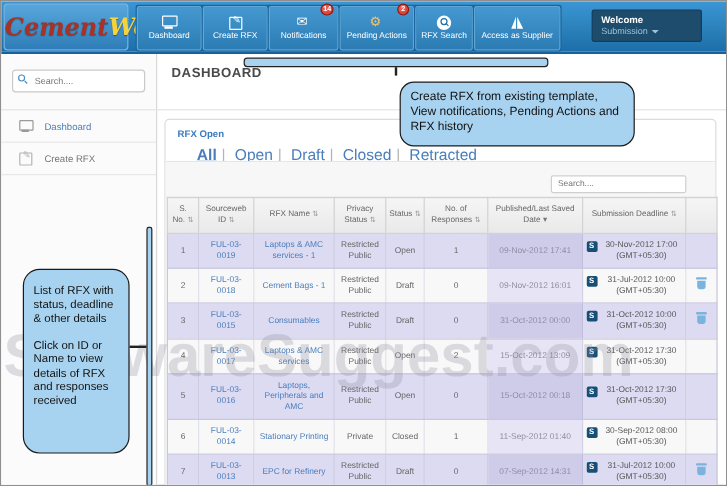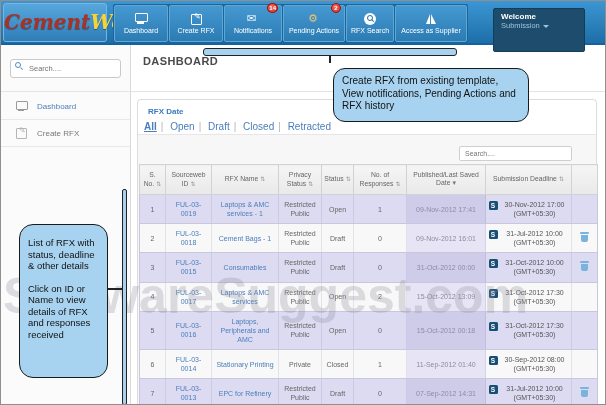--- a/index.html
+++ b/index.html
@@ -47,21 +47,21 @@
   [data-icon="search-icon"]::after { content:""; position:absolute; left:7px; top:7px;
       width:3px; height:1.4px; background:#1d6ea9; transform:rotate(45deg); }
   [data-icon="sail-icon"]::before { content:""; position:absolute; left:2px; top:1px;
       width:0; height:0; border-bottom:10px solid #fff; border-left:4px solid transparent; }
   [data-icon="sail-icon"]::after { content:""; position:absolute; left:7px; top:1px;
       width:0; height:0; border-bottom:10px solid #fff; border-right:5px solid transparent; }
   .badge { position:absolute; top:-3px; right:3px; min-width:10px; height:10px; padding:0 1px;
            background:radial-gradient(circle at 35% 30%,#f1655c,#d62f22); border:1px solid #9c1409;
            border-radius:50%; color:#fff; font-size:6px; line-height:8px; text-align:center;
            font-weight:bold; z-index:4; }
-  .welcome-box { position:absolute; right:20px; top:7px; width:92px; height:44px;
+  .welcome-box { position:absolute; right:20px; top:7px; width:92px; height:27px;
                  background:#1d4c6d; border:1px solid #153d59; border-radius:2px;
                  padding:3px 7px; cursor:pointer; }
   .welcome-label { display:block; font-size:8px; font-weight:bold; color:#fff; }
   .welcome-user { display:block; font-size:7.5px; color:#9cc3dc; }
   .caret { display:inline-block; margin-left:3px; width:0; height:0;
            border-left:3px solid transparent; border-right:3px solid transparent;
            border-top:3px solid #9cc3dc; vertical-align:middle; }
 
   
   .sidebar { position:absolute; left:0; top:44px; width:130px; height:361px;
@@ -94,21 +94,21 @@
   .divider-90 { position:absolute; left:0; right:0; top:90px; border-top:1px solid #e4e4e4; z-index:2; }
 
   
   .main { position:absolute; left:130px; top:44px; right:0; bottom:0; }
   .page-title { position:absolute; left:12px; top:10px; font-size:11px; font-weight:bold;
                 color:#4a4a4a; letter-spacing:.4px; }
 
   .rfx-panel { position:absolute; left:6px; top:54px; width:460px; height:400px;
                background:#fff; border:1px solid #dcdcdc; border-radius:4px; z-index:1; }
   .panel-title { position:absolute; left:10px; top:7px; font-size:8px; font-weight:bold; color:#3a7bbf; }
-  .filters { position:absolute; left:6px; top:21px; font-size:10px; white-space:nowrap; }
+  .filters { position:absolute; left:26px; top:21px; font-size:13px; white-space:nowrap; }
   .filters a { color:#4a7ebb; text-decoration:none; cursor:pointer; }
   .filters a[data-active="true"] { font-weight:bold; text-decoration:underline; }
   .filters .sep { color:#b5b5b5; margin:0 4px; }
   .panel-body { position:absolute; left:0; right:0; top:34px; bottom:0;
                 background:#f7f7f7; border-top:1px solid #e6e6e6; border-radius:0 0 4px 4px; }
   .panel-search { position:absolute; top:7px; right:24px; width:113px; }
   .panel-search input { width:100%; height:15px; border:1px solid #cfcfcf; border-radius:2px;
                 background:#fff; font-size:7px; color:#888; padding:0 5px;
                 font-family:"Liberation Sans",sans-serif; }
 
@@ -235,21 +235,21 @@
       </div>
     </div>
   </aside>
 
   <div class="divider-90"></div>
 
   <main class="main">
     <h1 class="page-title">DASHBOARD</h1>
 
     <section class="rfx-panel">
-      <div class="panel-title">RFX Date</div>
+      <div class="panel-title">RFX Open</div>
       <div class="filters">
         
           <span class="f-item"><a data-active="true">All</a><span class="sep">|</span></span>
         
           <span class="f-item"><a data-active="false">Open</a><span class="sep">|</span></span>
         
           <span class="f-item"><a data-active="false">Draft</a><span class="sep">|</span></span>
         
           <span class="f-item"><a data-active="false">Closed</a><span class="sep">|</span></span>
         

